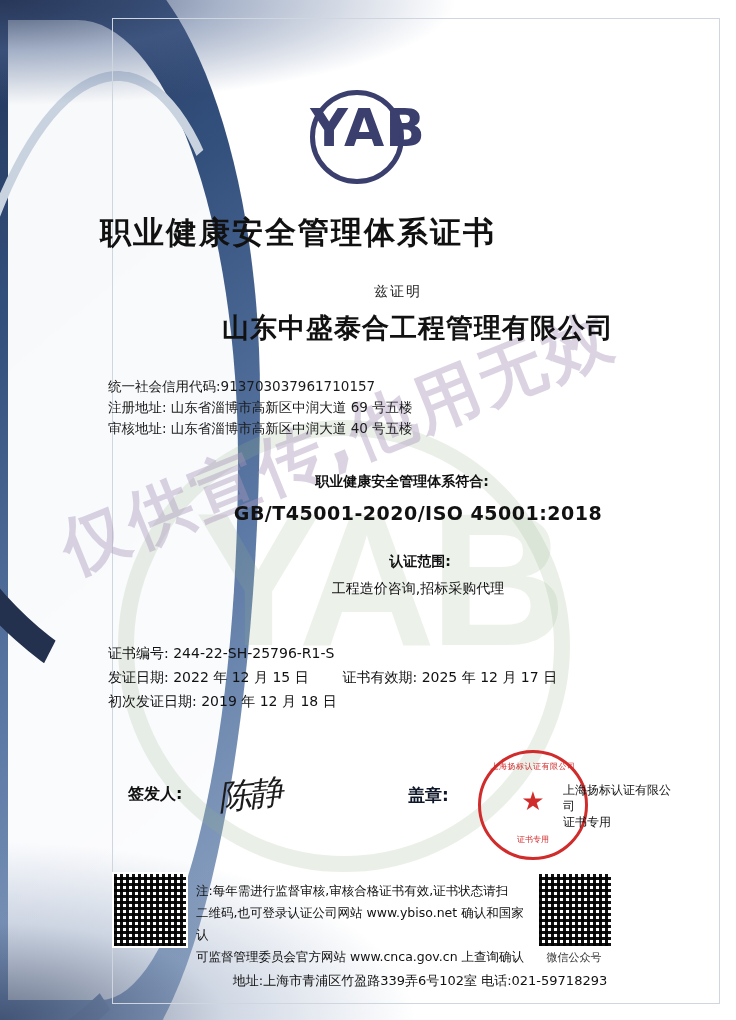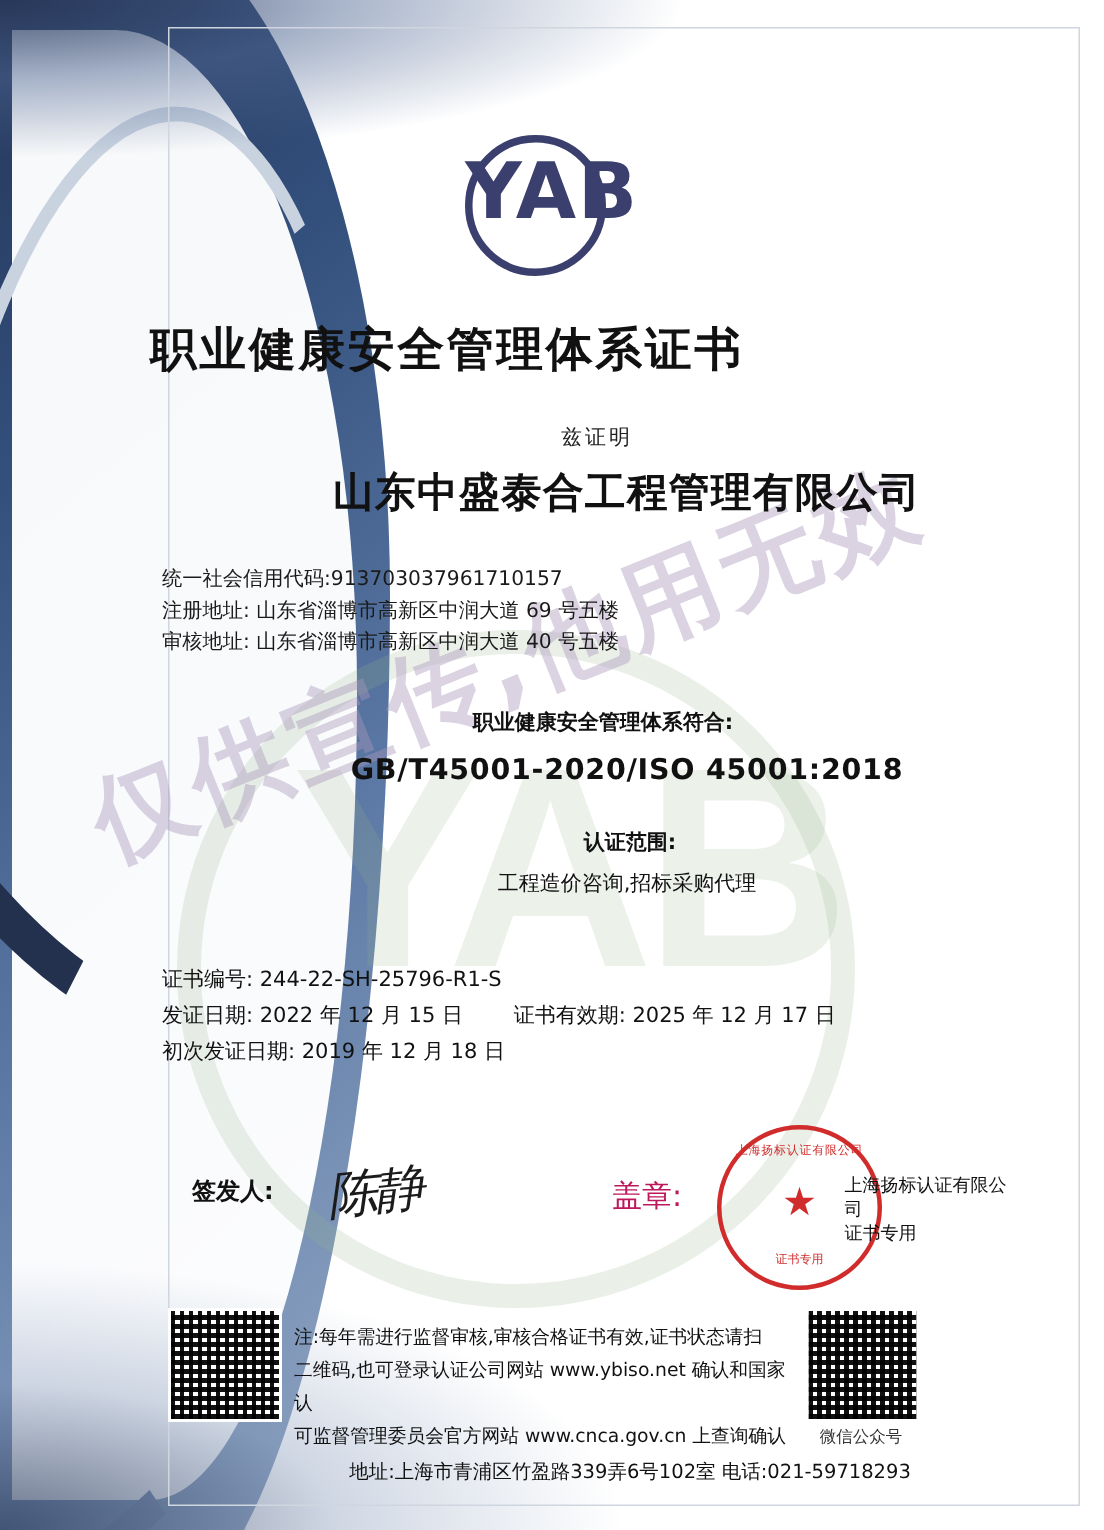--- a/index.html
+++ b/index.html
@@ -284,23 +284,23 @@
     font-size: 34px;
     color: #1b1b1b;
     font-family: "DejaVu Serif", serif;
     font-style: italic;
     transform: rotate(-6deg);
     letter-spacing: -3px;
   }
   .stamp-label {
     position: absolute;
     left: 300px; top: 12px;
-    font-size: 20px;
-    font-weight: normal;
-    color: #be185d;
+    font-size: 17px;
+    font-weight: bold;
+    color: #0f172a;
     font-family: "DejaVu Sans", sans-serif;
   }
   .stamp {
     position: absolute;
     left: 370px; top: -22px;
     width: 104px; height: 104px;
     border-radius: 50%;
     border: 3px solid #d12c2c;
     color: #d12c2c;
   }

